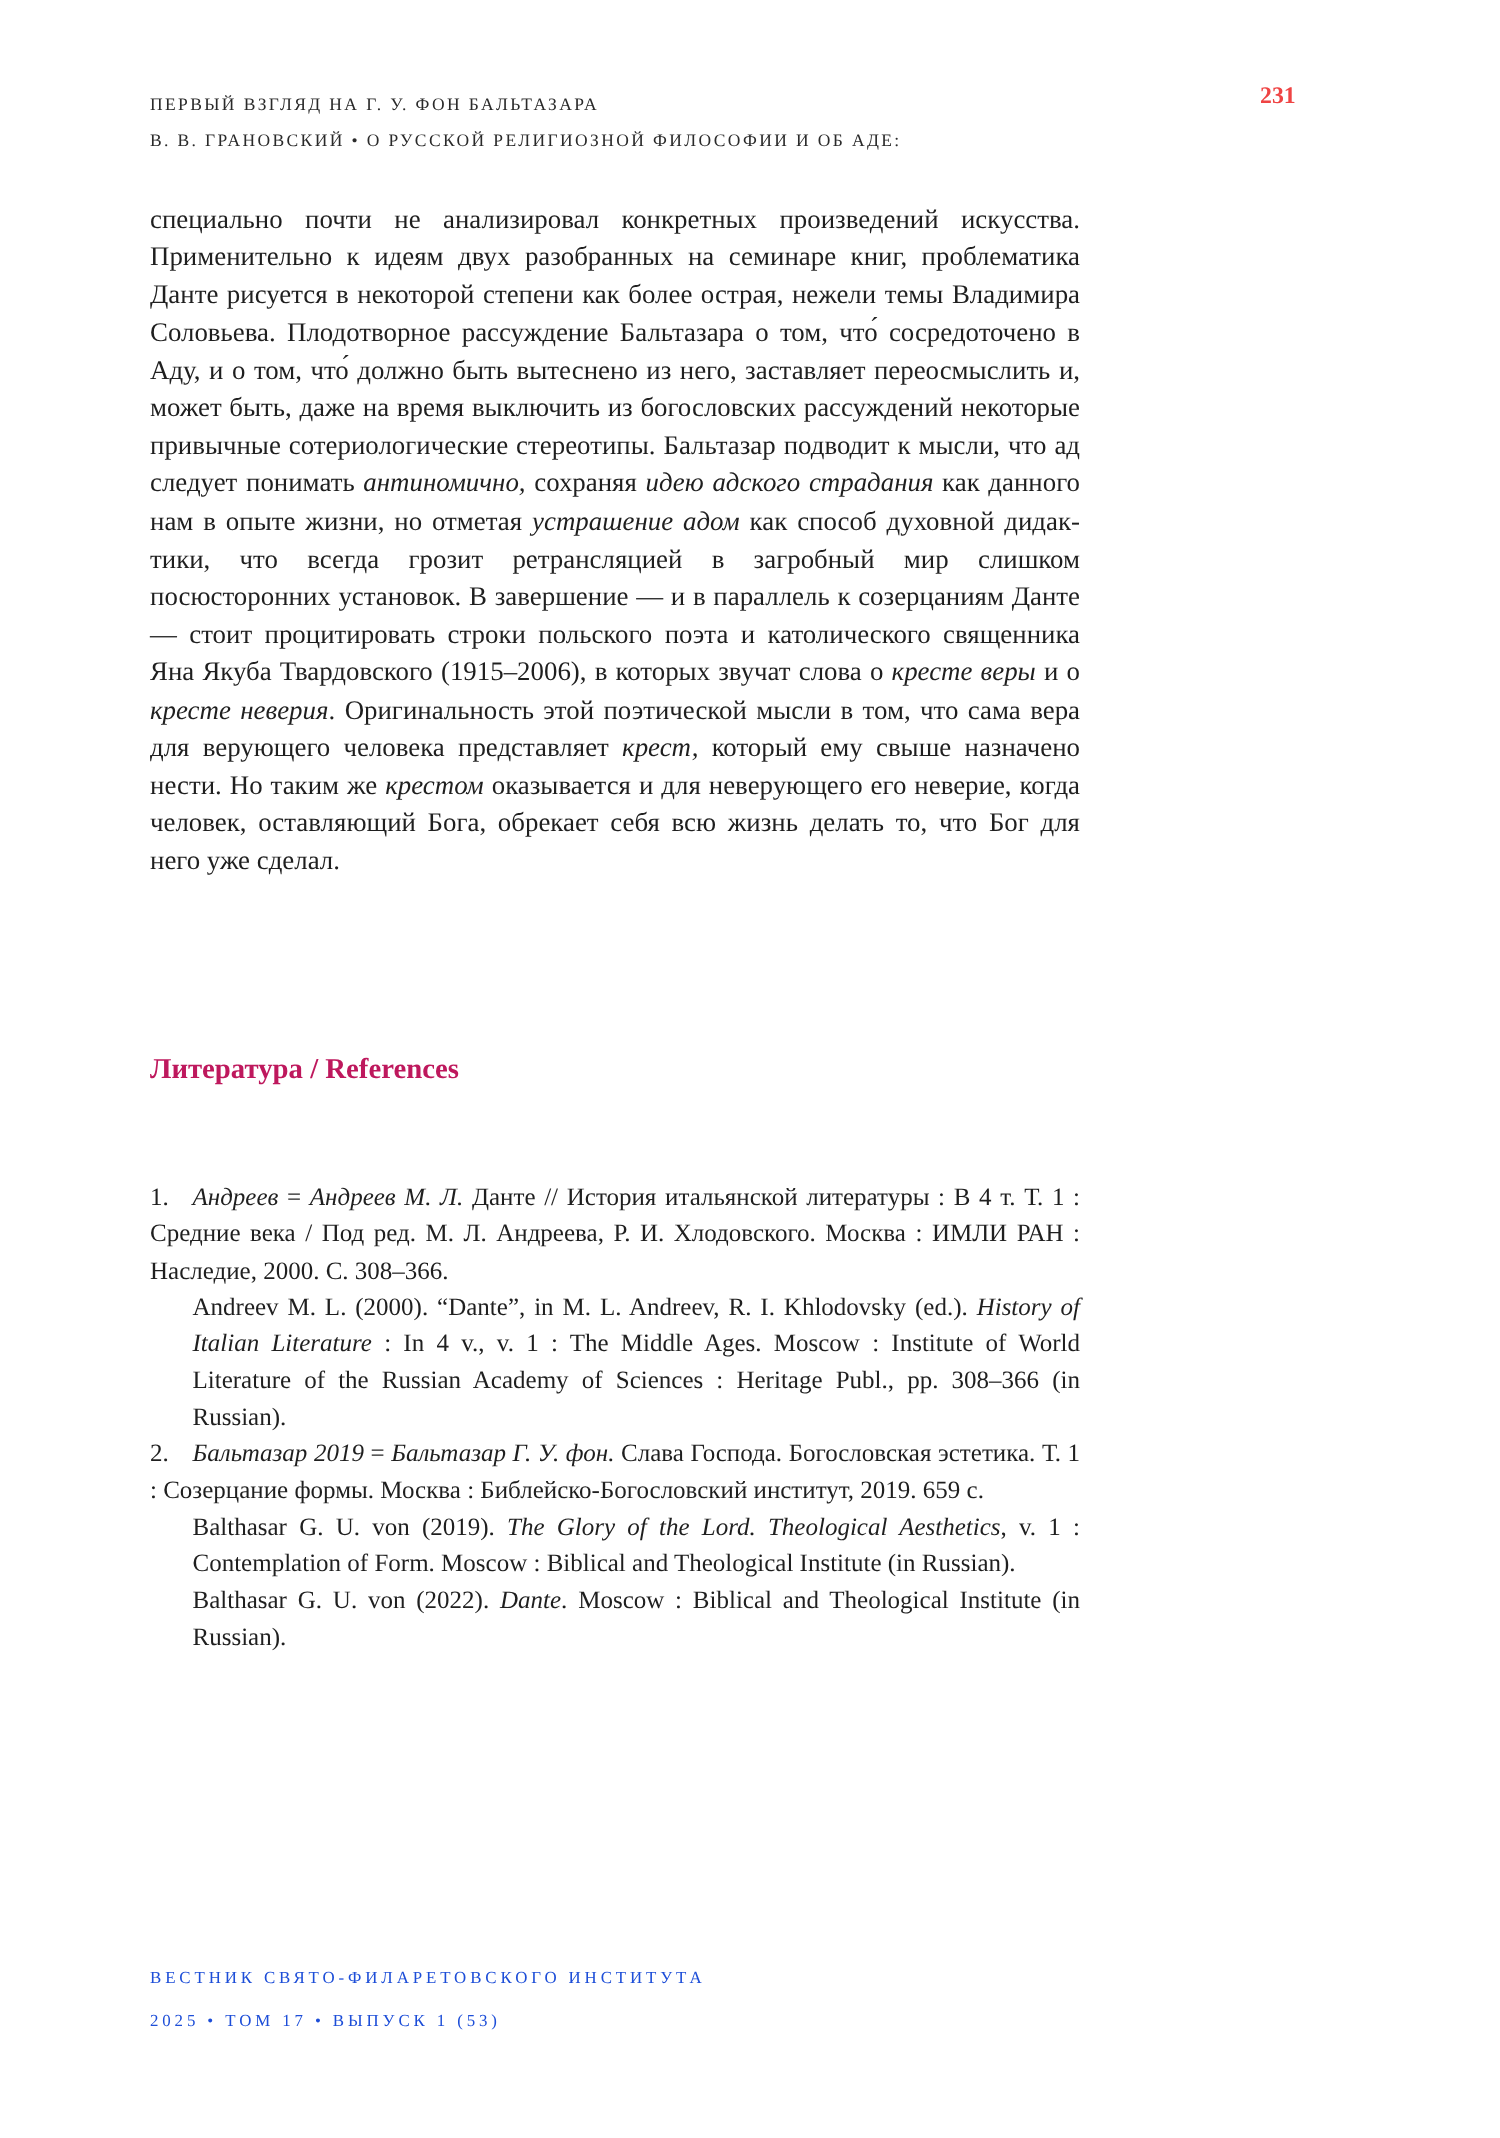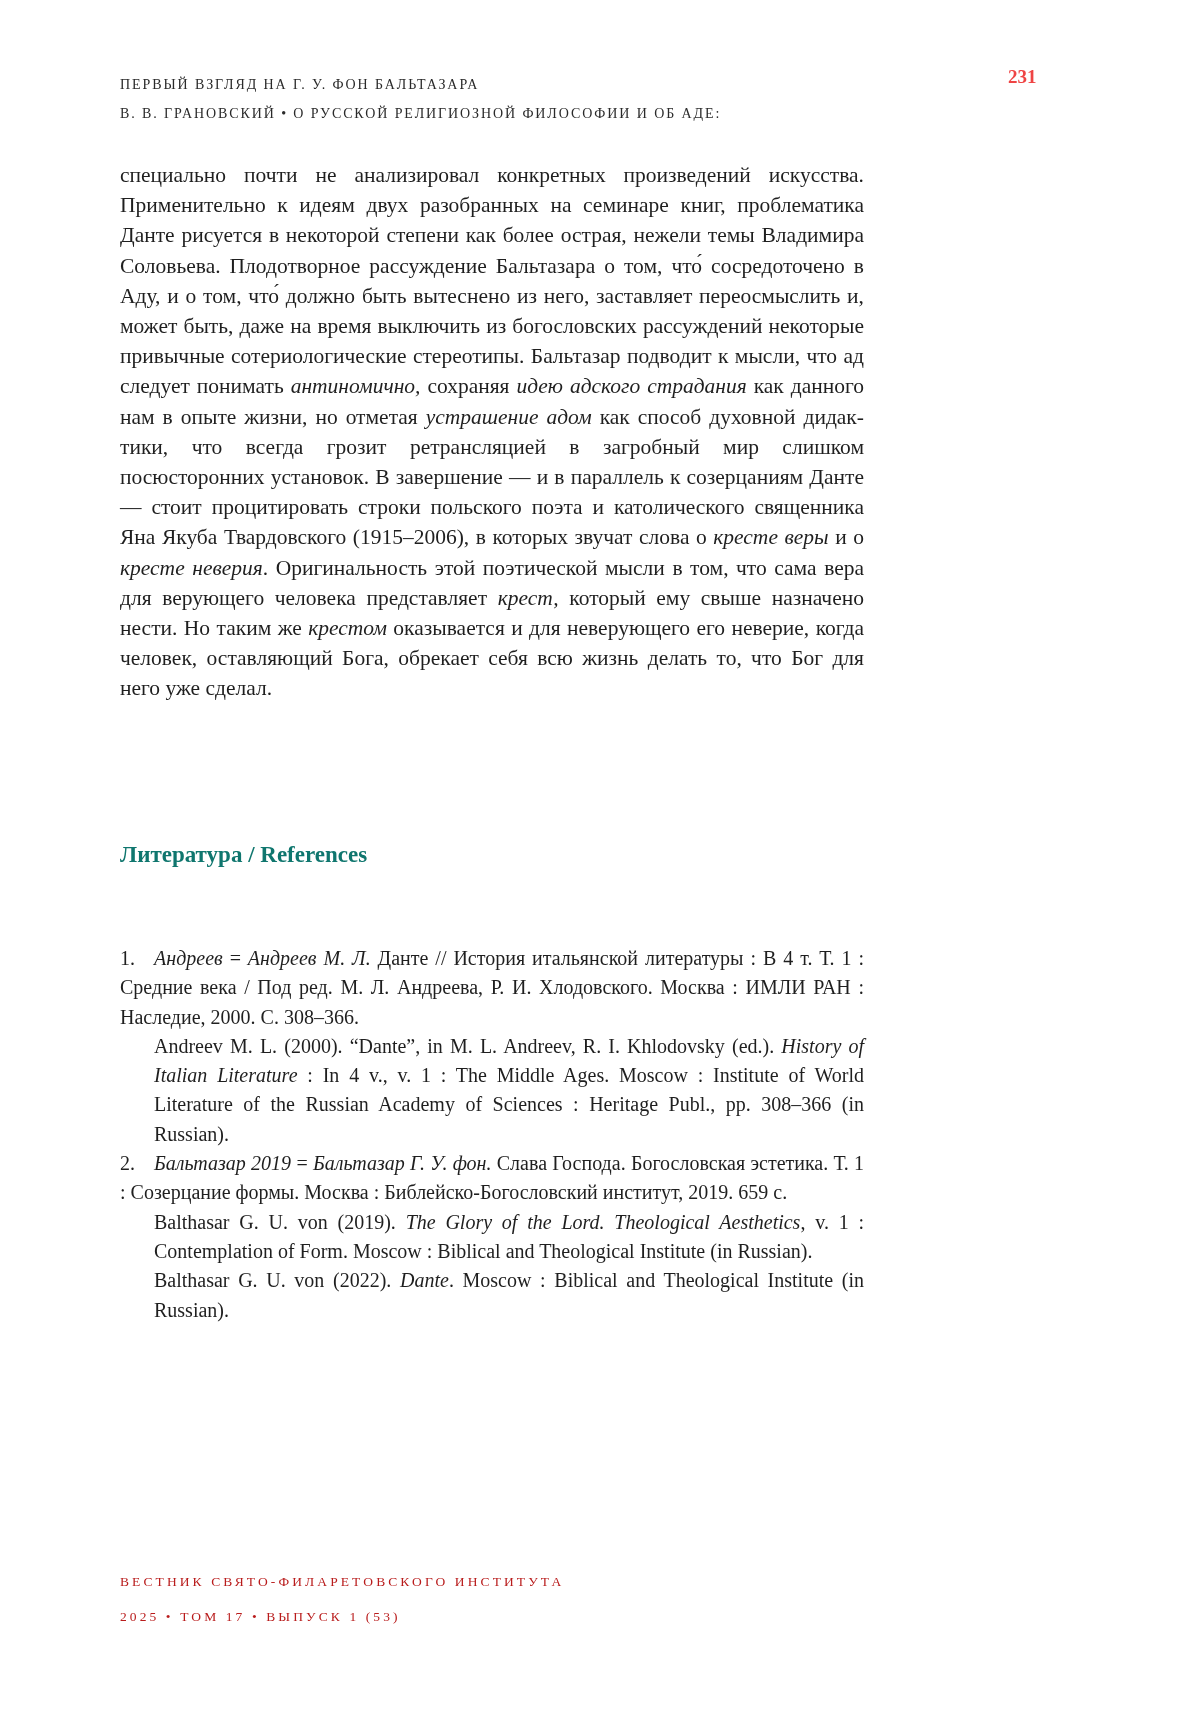--- a/index.html
+++ b/index.html
@@ -41,21 +41,21 @@
     text-align: justify;
     hyphens: manual;
   }
 
   .refs-heading {
     position: absolute;
     top: 842px; left: 120px;
     margin: 0;
     font-size: 23px;
     font-weight: bold;
-    color: #0f766e;
+    color: #be185d;
   }
 
   .refs {
     position: absolute;
     top: 900px; left: 120px;
     width: 744px;
     font-size: 20px;
     line-height: 29.3px;
     hyphens: manual;
     margin-top: 44px;
@@ -63,21 +63,21 @@
   .ref p { margin: 0; text-align: justify; }
   .ref-num { display: inline-block; width: 34px; }
   .ref-en { margin: 0 0 0 34px !important; }
 
   .footer {
     position: absolute;
     top: 1564px; left: 120px;
     font-size: 13.5px;
     letter-spacing: 3.1px;
     line-height: 35px;
-    color: #b91c1c;
+    color: #1d4ed8;
   }
 
   .it { font-style: italic; }
 </style>
 </head>
 <body>
 
 <div class="page">
 
   <div class="running-header">

